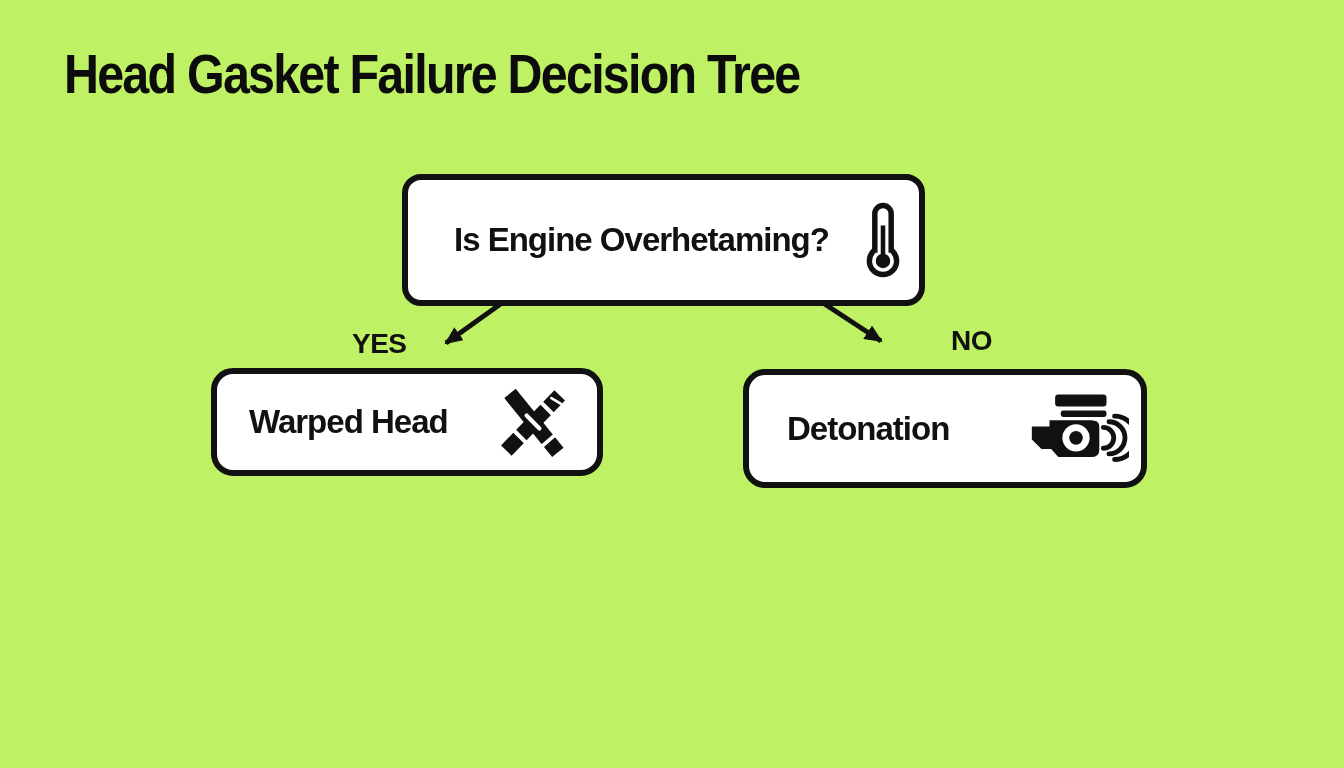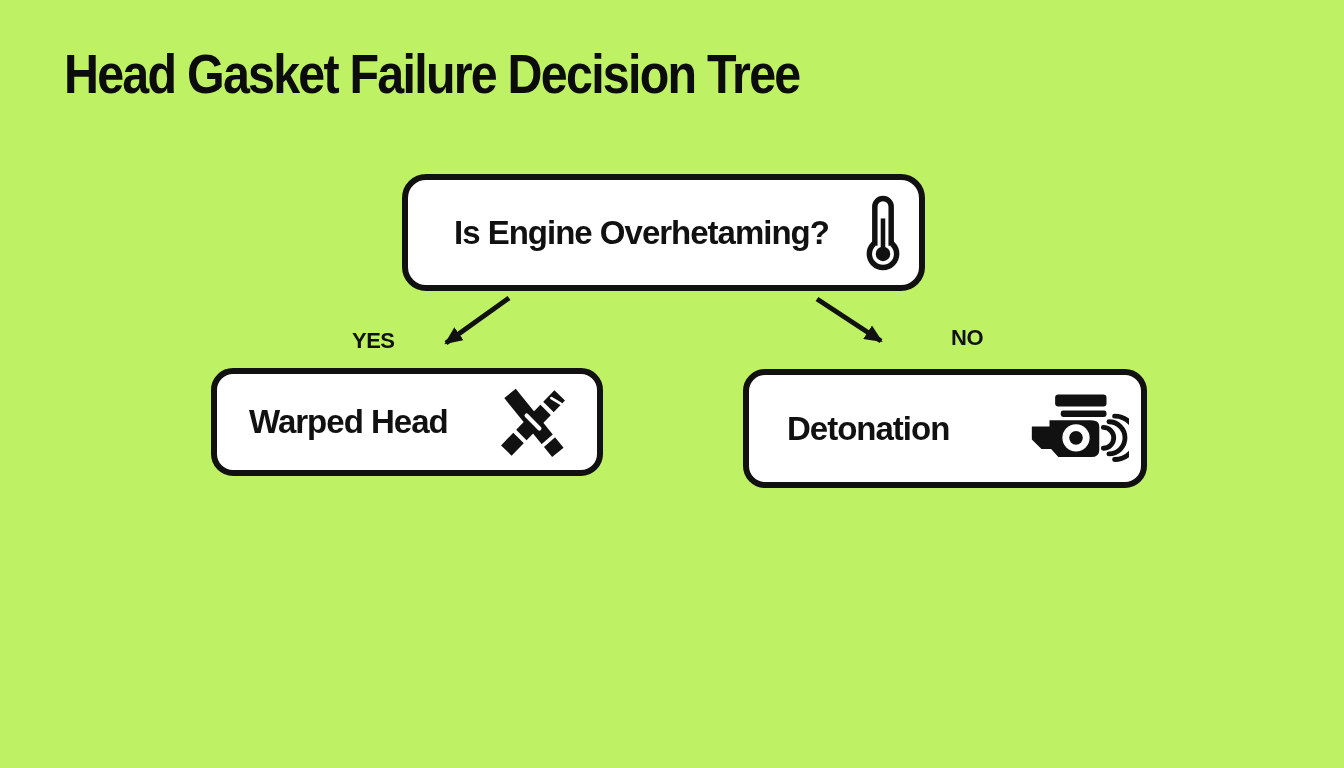--- a/index.html
+++ b/index.html
@@ -11,28 +11,28 @@
   .title{
     position:absolute;left:64px;top:42px;
     font-size:55px;font-weight:bold;letter-spacing:-2px;color:#0c0c0c;
     transform:scaleX(0.88);transform-origin:left top;white-space:nowrap;
   }
   .node{
     position:absolute;box-sizing:border-box;background:#ffffff;
     border:6px solid #111;border-radius:24px;
     display:flex;align-items:center;justify-content:space-between;
   }
-  .node-root{left:402px;top:174px;width:523px;height:117px;padding:0 16px 0 46px;}
+  .node-root{left:402px;top:174px;width:523px;height:132px;padding:0 16px 0 46px;border-radius:19px;}
   .node-left{left:211px;top:368px;width:392px;height:108px;padding:0 18px 0 32px;border-radius:22px;}
   .node-right{left:743px;top:369px;width:404px;height:119px;padding:0 12px 0 38px;border-radius:22px;}
   .node-label{
     font-size:33px;font-weight:bold;letter-spacing:-1px;color:#111;white-space:nowrap;
   }
   .branch-label{
-    position:absolute;font-size:22px;font-weight:bold;letter-spacing:-0.5px;color:#111;text-align:center;
+    position:absolute;font-size:28px;font-weight:bold;letter-spacing:-0.5px;color:#111;text-align:center;
   }
   .yes-label{left:352px;top:328px;}
   .no-label{left:951px;top:325px;}
   .overlay{position:absolute;left:0;top:0;pointer-events:none;}
   .icon{display:block;flex:0 0 auto;}
 </style>
 </head>
 <body>
 
 <div id="canvas">

